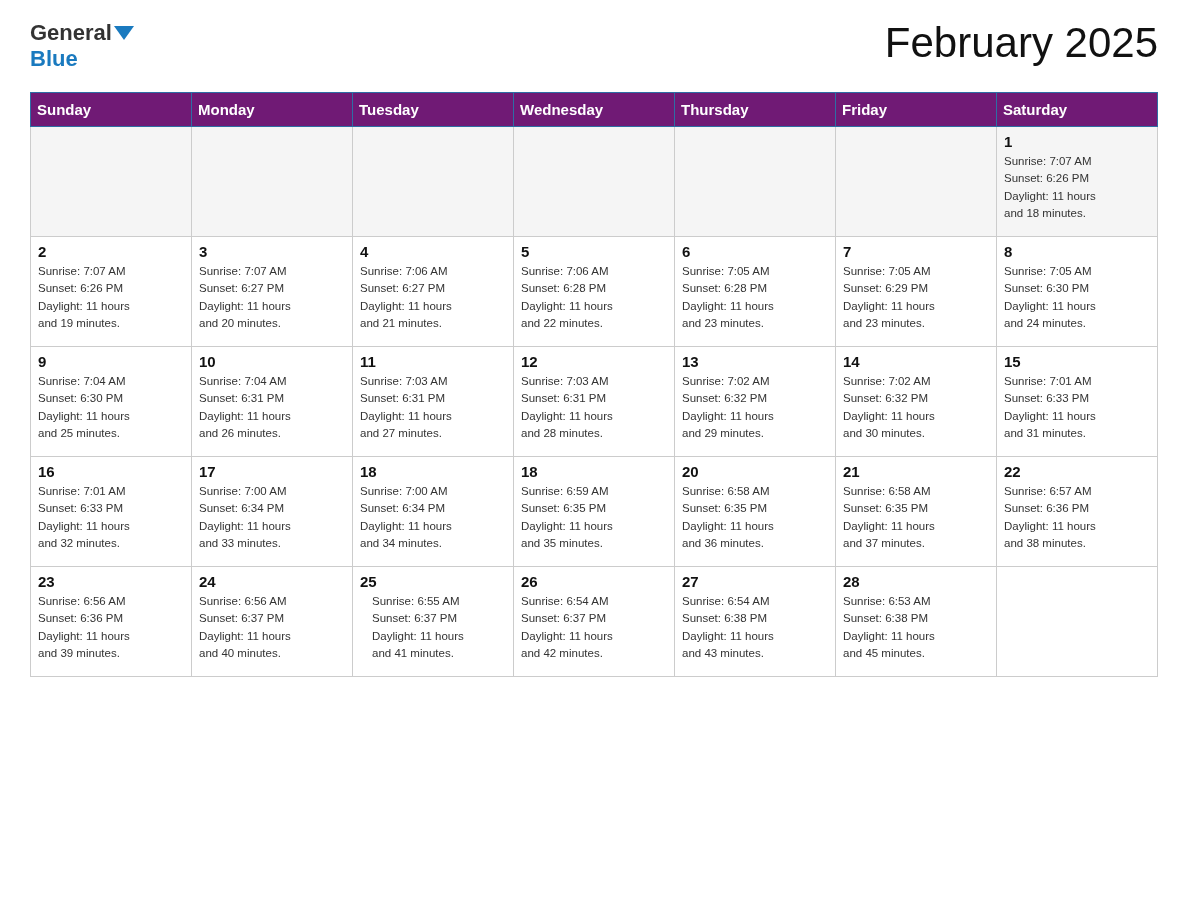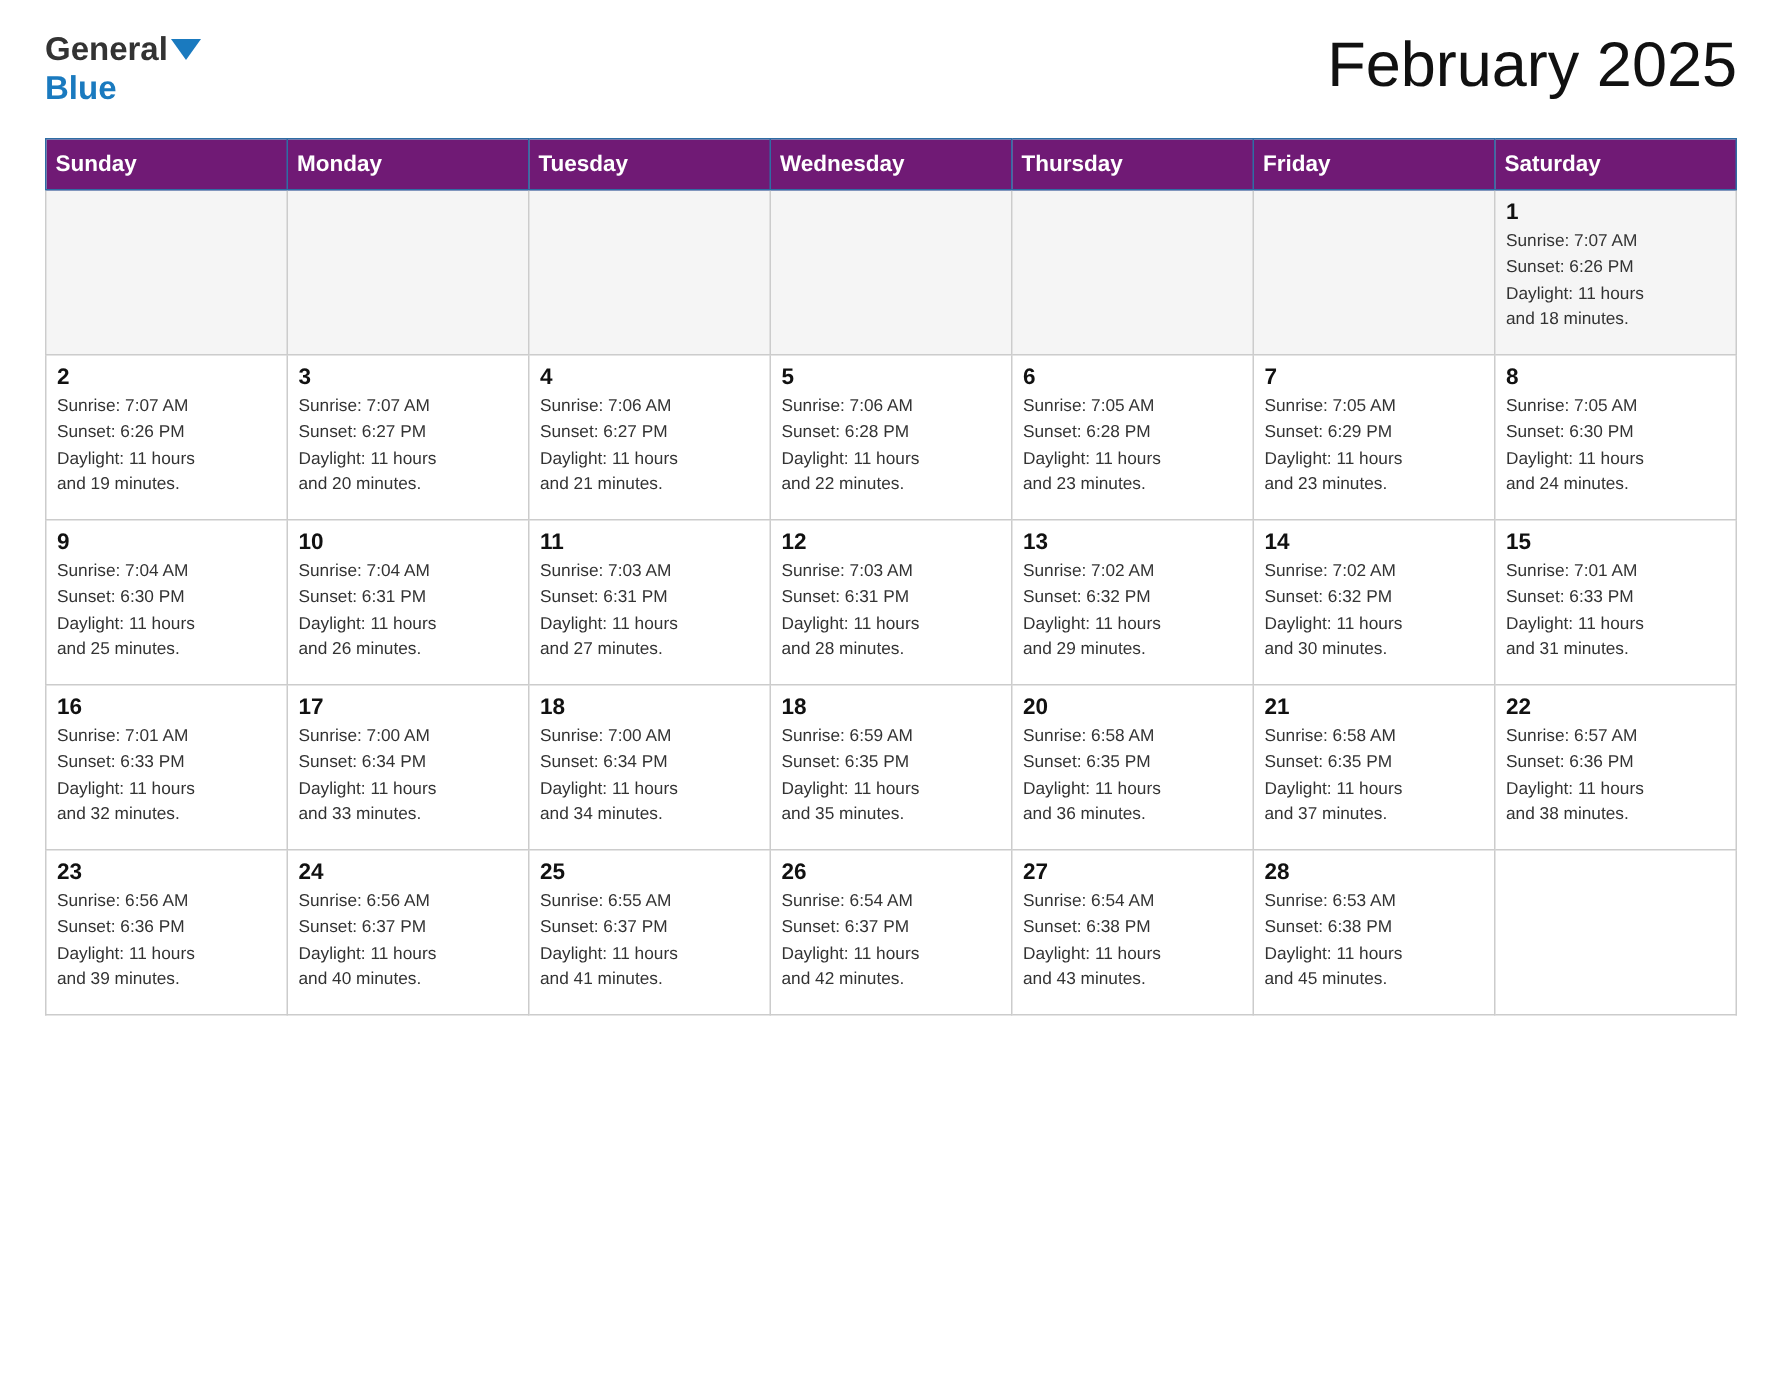--- a/index.html
+++ b/index.html
@@ -310,21 +310,21 @@
         </td>
         <td>
           <span class="day-number">24</span>
           <div class="day-info" style="white-space: pre-line;">Sunrise: 6:56 AM
 Sunset: 6:37 PM
 Daylight: 11 hours
 and 40 minutes.</div>
         </td>
         <td>
           <span class="day-number">25</span>
-          <div class="day-info" style="white-space: pre-line;">Sunrise: 6:55 AM
+          <div class="day-info" style="white-space: pre-line; margin-left: 12px;">Sunrise: 6:55 AM
 Sunset: 6:37 PM
 Daylight: 11 hours
 and 41 minutes.</div>
         </td>
         <td>
           <span class="day-number">26</span>
           <div class="day-info" style="white-space: pre-line;">Sunrise: 6:54 AM
 Sunset: 6:37 PM
 Daylight: 11 hours
 and 42 minutes.</div>

